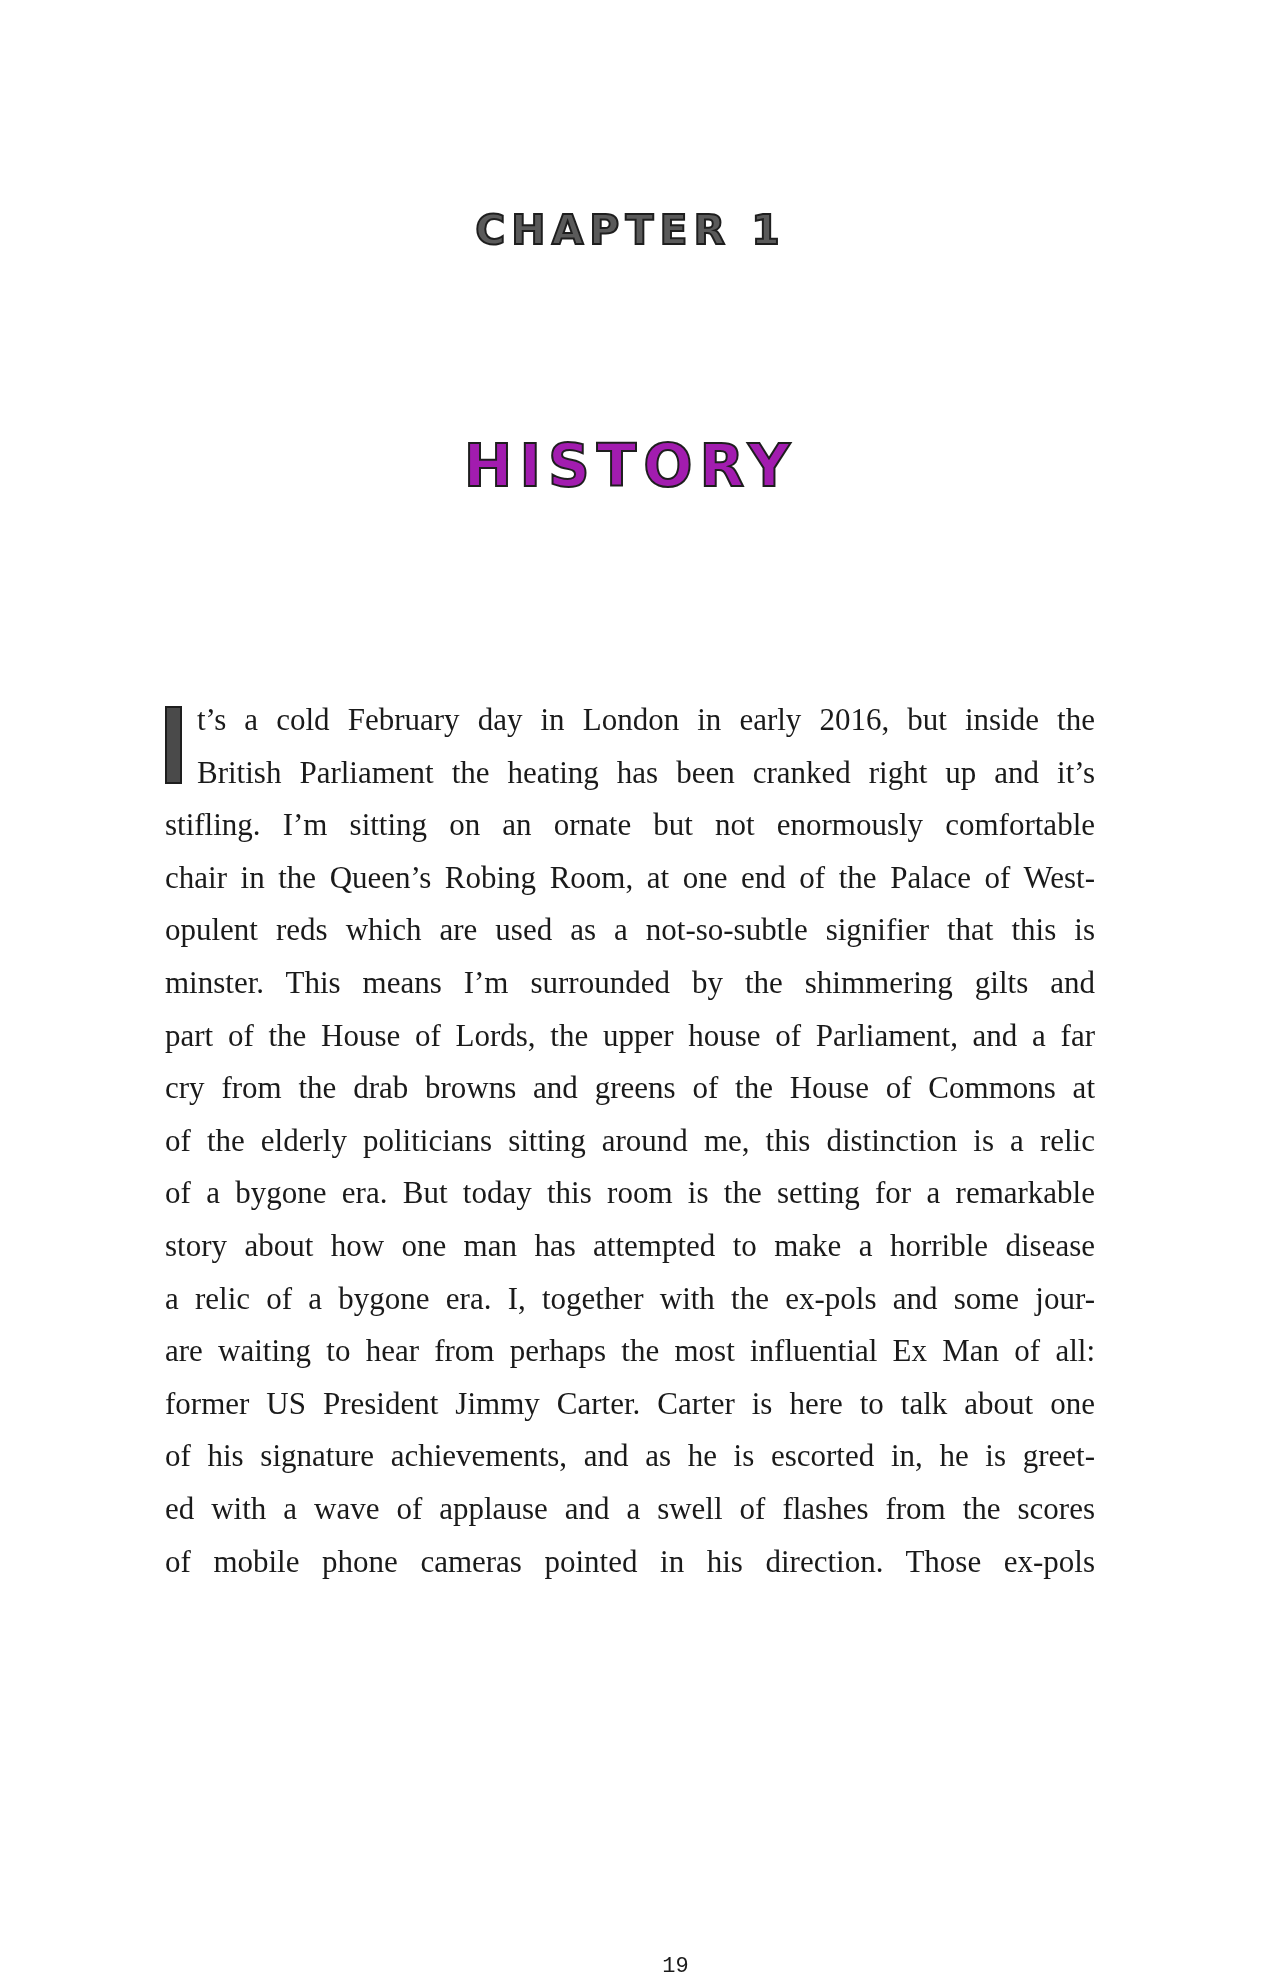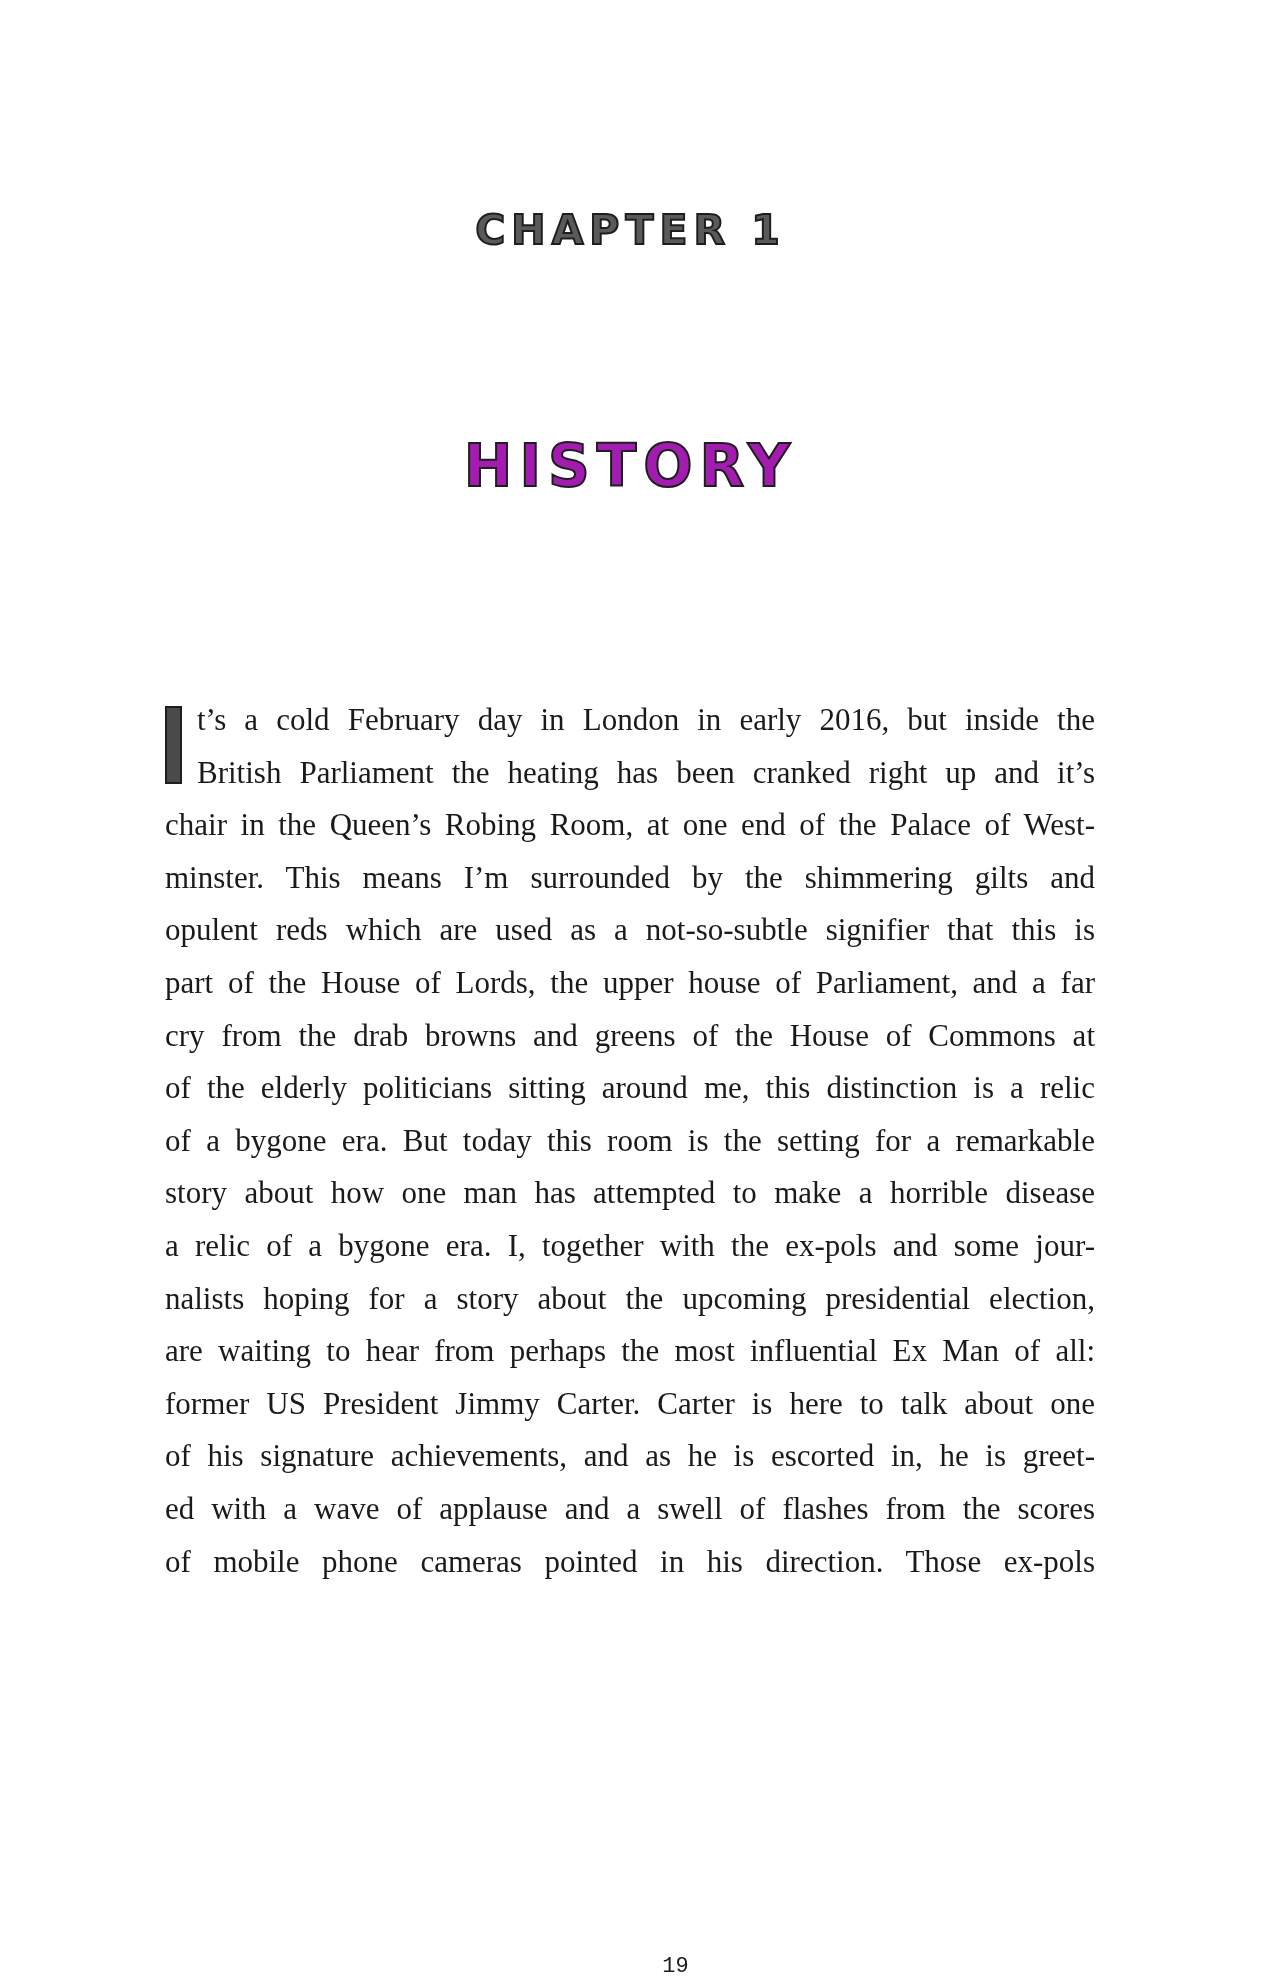--- a/index.html
+++ b/index.html
@@ -99,30 +99,30 @@
 
   <div class="chapter-label">CHAPTER 1</div>
 
   <div class="chapter-title">HISTORY</div>
 
   <div class="drop-cap" title="I"></div>
 
   <div class="body-text">
     <span class="line indented">t’s a cold February day in London in early 2016, but inside the</span>
     <span class="line indented">British Parliament the heating has been cranked right up and it’s</span>
+    <span class="line">stifling. I’m sitting on an ornate but not enormously comfortable</span>
     <span class="line">chair in the Queen’s Robing Room, at one end of the Palace of West-</span>
+    <span class="line">opulent reds which are used as a not-so-subtle signifier that this is</span>
     <span class="line">minster. This means I’m surrounded by the shimmering gilts and</span>
-    <span class="line">opulent reds which are used as a not-so-subtle signifier that this is</span>
     <span class="line">part of the House of Lords, the upper house of Parliament, and a far</span>
     <span class="line">cry from the drab browns and greens of the House of Commons at</span>
     <span class="line">of the elderly politicians sitting around me, this distinction is a relic</span>
     <span class="line">of a bygone era. But today this room is the setting for a remarkable</span>
     <span class="line">story about how one man has attempted to make a horrible disease</span>
     <span class="line">a relic of a bygone era. I, together with the ex-pols and some jour-</span>
-    <span class="line">nalists hoping for a story about the upcoming presidential election,</span>
     <span class="line">are waiting to hear from perhaps the most influential Ex Man of all:</span>
     <span class="line">former US President Jimmy Carter. Carter is here to talk about one</span>
     <span class="line">of his signature achievements, and as he is escorted in, he is greet-</span>
     <span class="line">ed with a wave of applause and a swell of flashes from the scores</span>
     <span class="line">of mobile phone cameras pointed in his direction. Those ex-pols</span>
   </div>
 
   <div class="page-number">19</div>
 
 </div>

